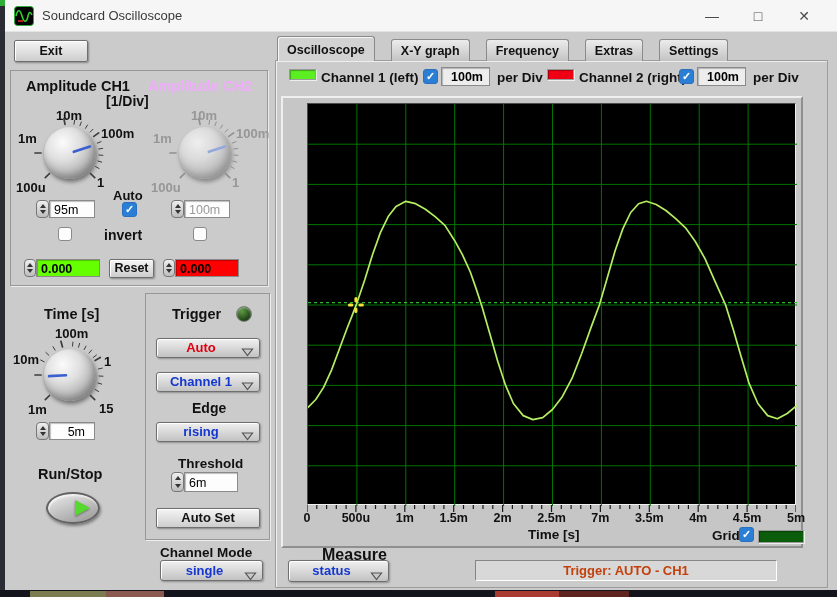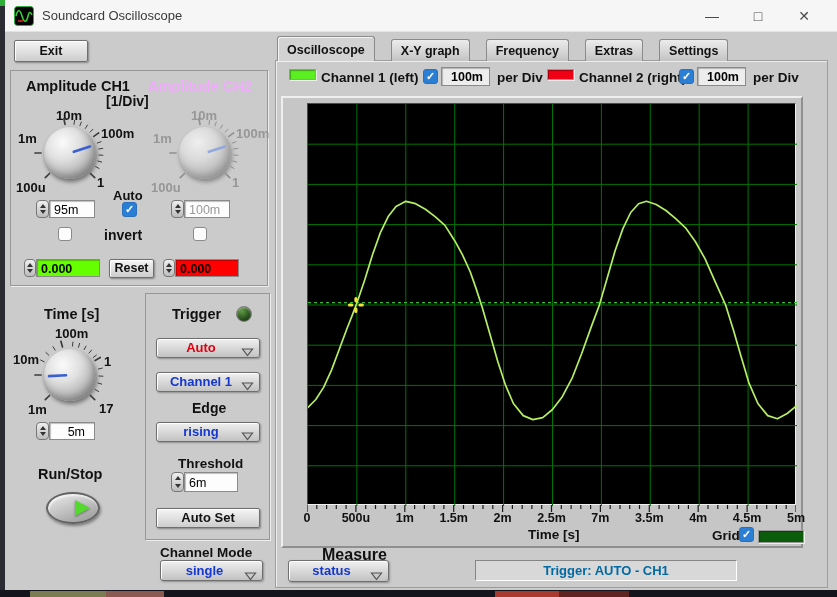--- a/index.html
+++ b/index.html
@@ -78,24 +78,24 @@
   
   .graph-frame { position:absolute; left:281px; top:96px; width:522px; height:452px; background:#c6c6c6;
                  border-top:2px solid #efefef; border-left:2px solid #efefef;
                  border-right:2px solid #8f8f8f; border-bottom:2px solid #8f8f8f; }
   .plot { position:absolute; left:307px; top:103px; width:489px; height:402px; background:#000;
           border-top:1px solid #4c4c4c; border-left:1px solid #4c4c4c;
           border-bottom:1px solid #efefef; border-right:1px solid #efefef; cursor:crosshair; }
   .plot svg { position:absolute; left:0; top:0; }
   #axis-ticks { position:absolute; left:307px; top:505px; }
   .x-tick { position:absolute; top:511px; transform:translateX(-50%); font-weight:bold; font-size:12.5px; color:#111; }
-  .statusbar { position:absolute; left:475px; top:560px; width:262px; height:21px; background:#d8d8d8;
+  .statusbar { position:absolute; left:475px; top:560px; width:302px; height:21px; background:#d8d8d8;
                border-top:1px solid #868686; border-left:1px solid #868686;
                border-bottom:1px solid #fff; border-right:1px solid #fff;
-               text-align:center; line-height:20px; font-weight:bold; font-size:13px; color:#0369a1; }
+               text-align:center; line-height:20px; font-weight:bold; font-size:13px; color:#c2410c; }
 
   .oval-btn { position:absolute; left:46px; top:492px; width:54px; height:32px; border-radius:50%;
               background:linear-gradient(160deg,#ececec,#969696); border:2px solid #636363;
               box-shadow:1px 2px 3px rgba(0,0,0,.4), inset 1px 2px 2px rgba(255,255,255,.7); cursor:pointer; }
   .play-tri { position:absolute; left:27px; top:6px; width:0; height:0;
               border-top:8px solid transparent; border-bottom:8px solid transparent; border-left:15px solid #55d92e;
               filter:drop-shadow(0 1px 1px rgba(0,0,0,.4)); }
 </style>
 </head>
 <body>
@@ -210,21 +210,21 @@
       <span class="s-up"></span>
       <span class="s-dn"></span>
     </div>
   <div class="field bold" style="left: 175px; top: 259px; width: 64px; height: 18px; background: rgb(255, 0, 0);">0.000</div>
 
   <span class="lbl" style="left:44px; top:306px; font-size:14.5px;">Time [s]</span>
   <div class="knob-widget" style="left:16px; top:326px;">
     <span class="kl" style="left:39px; top:0px;">100m</span>
     <span class="kl" style="left:88px; top:28px;">1</span>
     <span class="kl" style="left:-3px; top:26px;">10m</span>
-    <span class="kl" style="left:83px; top:75px;">17</span>
+    <span class="kl" style="left:83px; top:75px;">15</span>
     <span class="kl" style="left:12px; top:76px;">1m</span>
     <div class="knob-ball"></div>
     <svg class="knob-svg" width="120" height="100">
         <line x1="33.5" y1="69.5" x2="29.3" y2="73.7" stroke="#3c3c3c" stroke-width="1.7" stroke-linecap="round"></line>
         <line x1="25.0" y1="49.0" x2="19.0" y2="49.0" stroke="#3c3c3c" stroke-width="1.7" stroke-linecap="round"></line>
         <line x1="46.5" y1="21.0" x2="44.9" y2="15.2" stroke="#3c3c3c" stroke-width="1.7" stroke-linecap="round"></line>
         <line x1="79.1" y1="34.5" x2="84.3" y2="31.5" stroke="#3c3c3c" stroke-width="1.7" stroke-linecap="round"></line>
         <line x1="74.5" y1="69.5" x2="78.7" y2="73.7" stroke="#3c3c3c" stroke-width="1.7" stroke-linecap="round"></line>
         <line x1="28.2" y1="35.8" x2="24.6" y2="34.0" stroke="#3c3c3c" stroke-width="1" stroke-linecap="round"></line>
         <line x1="32.8" y1="29.2" x2="29.9" y2="26.5" stroke="#3c3c3c" stroke-width="1" stroke-linecap="round"></line>

